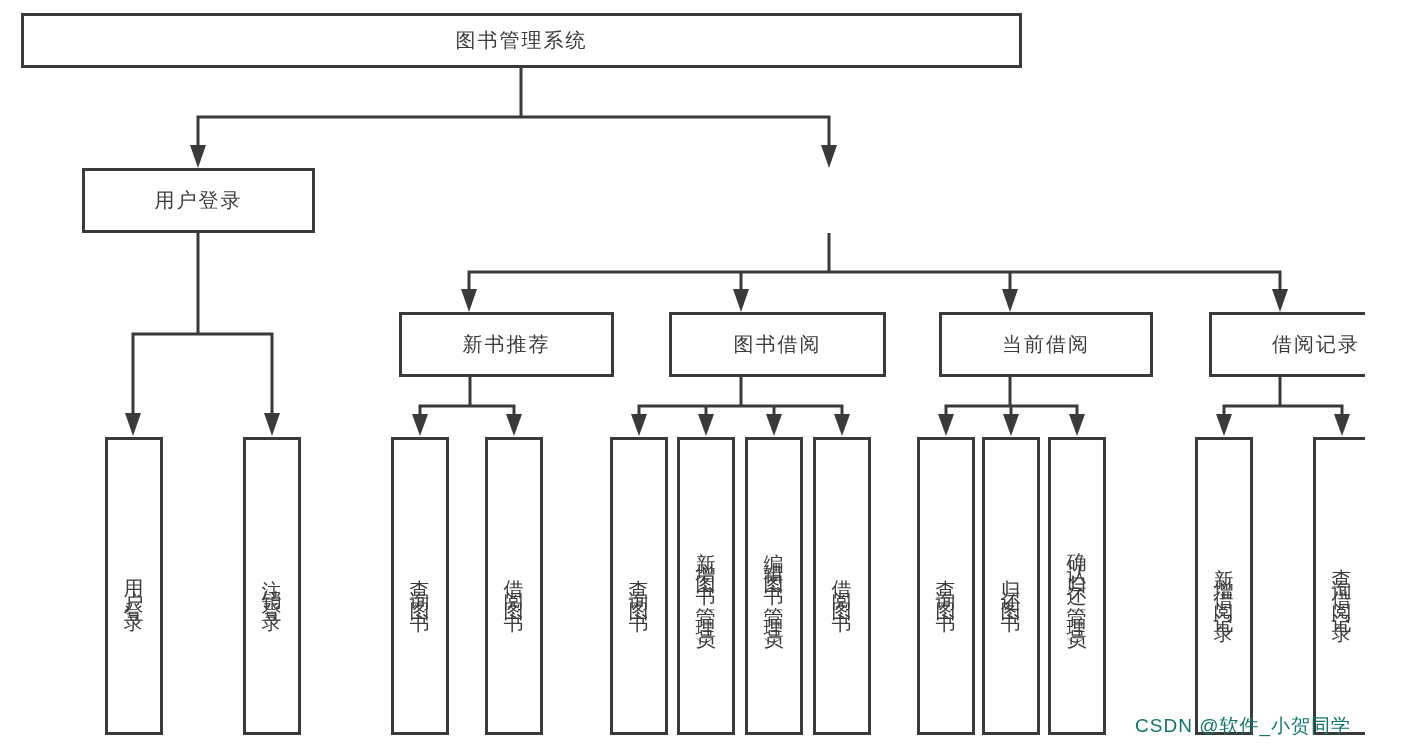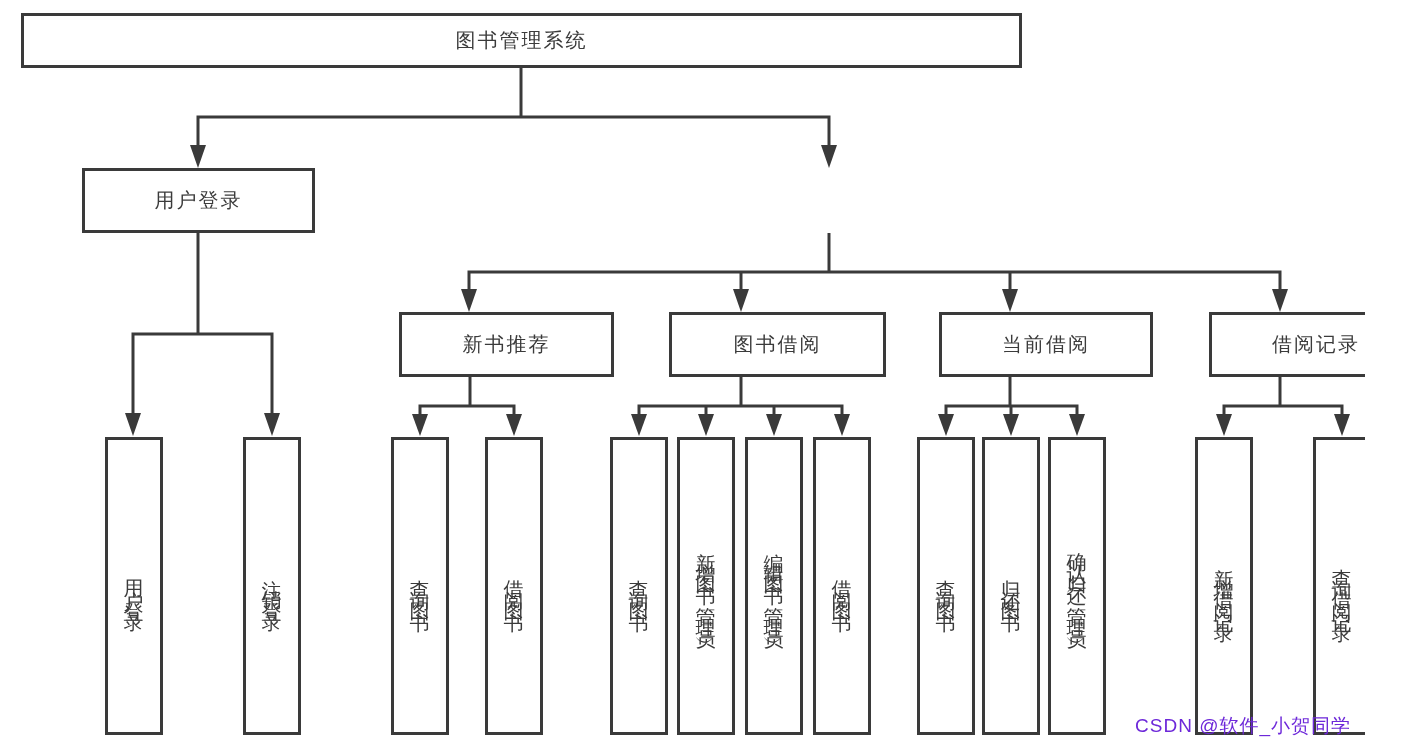--- a/index.html
+++ b/index.html
@@ -60,21 +60,21 @@
   #lf-8  { left: 917px;  }
   #lf-9  { left: 982px;  }
   #lf-10 { left: 1048px; }
   #lf-11 { left: 1195px; }
   #lf-12 { left: 1313px; }
   #watermark {
     position: absolute;
     right: 14px;
     top: 713px;
     font-size: 19px;
-    color: #6d28d9;
+    color: #0f766e;
     letter-spacing: 1px;
     z-index: 10;
     white-space: nowrap;
   }
 </style>
 </head>
 <body>
 
 <div id="stage">
 

